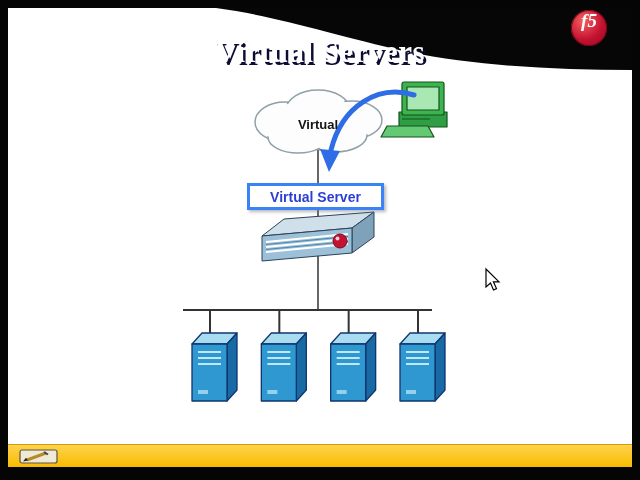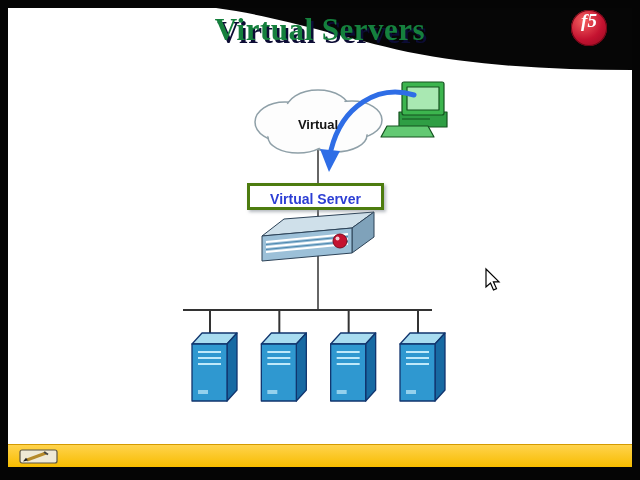--- a/index.html
+++ b/index.html
@@ -4,35 +4,35 @@
 <style>
   * { margin:0; padding:0; box-sizing:border-box; }
   html,body { width:640px; height:480px; background:#000; overflow:hidden;
               font-family:"Liberation Sans", sans-serif; }
   .stage { position:relative; width:640px; height:480px; background:#050505; overflow:hidden; }
 
   .slide { position:absolute; left:8px; top:8px; width:624px; height:459px; background:#ffffff; }
 
   .scene { position:absolute; left:0; top:0; width:640px; height:480px; pointer-events:none; }
 
-  .title { position:absolute; left:8px; top:12px; width:624px; text-align:center;
+  .title { position:absolute; left:8px; top:34px; width:624px; text-align:center;
            font-family:"Liberation Serif", serif; font-weight:bold; font-size:31px;
-           color:#15803d; text-shadow:2.5px 2.5px 0 #0c0c34; letter-spacing:.5px; }
+           color:#ffffff; text-shadow:2.5px 2.5px 0 #0c0c34; letter-spacing:.5px; }
 
   .logo { position:absolute; left:571px; top:10px; width:36px; height:36px; border-radius:50%;
           background:radial-gradient(circle at 35% 30%, #f4605f, #c41230 55%, #8f0920);
           display:flex; align-items:flex-start; justify-content:center;
           font-family:"Liberation Serif", serif; font-style:italic; font-weight:bold;
           font-size:19px; color:#ffffff; box-shadow:0 0 0 1px #6e0716 inset; }
 
   .internet-label { position:absolute; left:281px; top:117px; width:74px; text-align:center;
                     font-weight:bold; font-size:13px; color:#151515; }
 
   .vs-box { position:absolute; left:247px; top:183px; width:137px; height:27px; background:#ffffff;
-            border:3px solid #4d7c0f; display:flex; align-items:flex-end; justify-content:center;
+            border:3px solid #3b82f6; display:flex; align-items:center; justify-content:center;
             font-weight:bold; font-size:14px; color:#2c3ed4;
             box-shadow:2px 2px 3px rgba(120,130,140,.55); }
 
   .bottom-bar { position:absolute; left:0; bottom:0; width:100%; height:23px;
                 background:linear-gradient(#ffd34d,#f7bc00); border-top:1px solid #d49a00; }
   .pen-button { position:absolute; left:10px; top:3px; width:46px; height:17px; cursor:pointer; }
   .pen-button svg { display:block; }
 </style>
 </head>
 <body>

